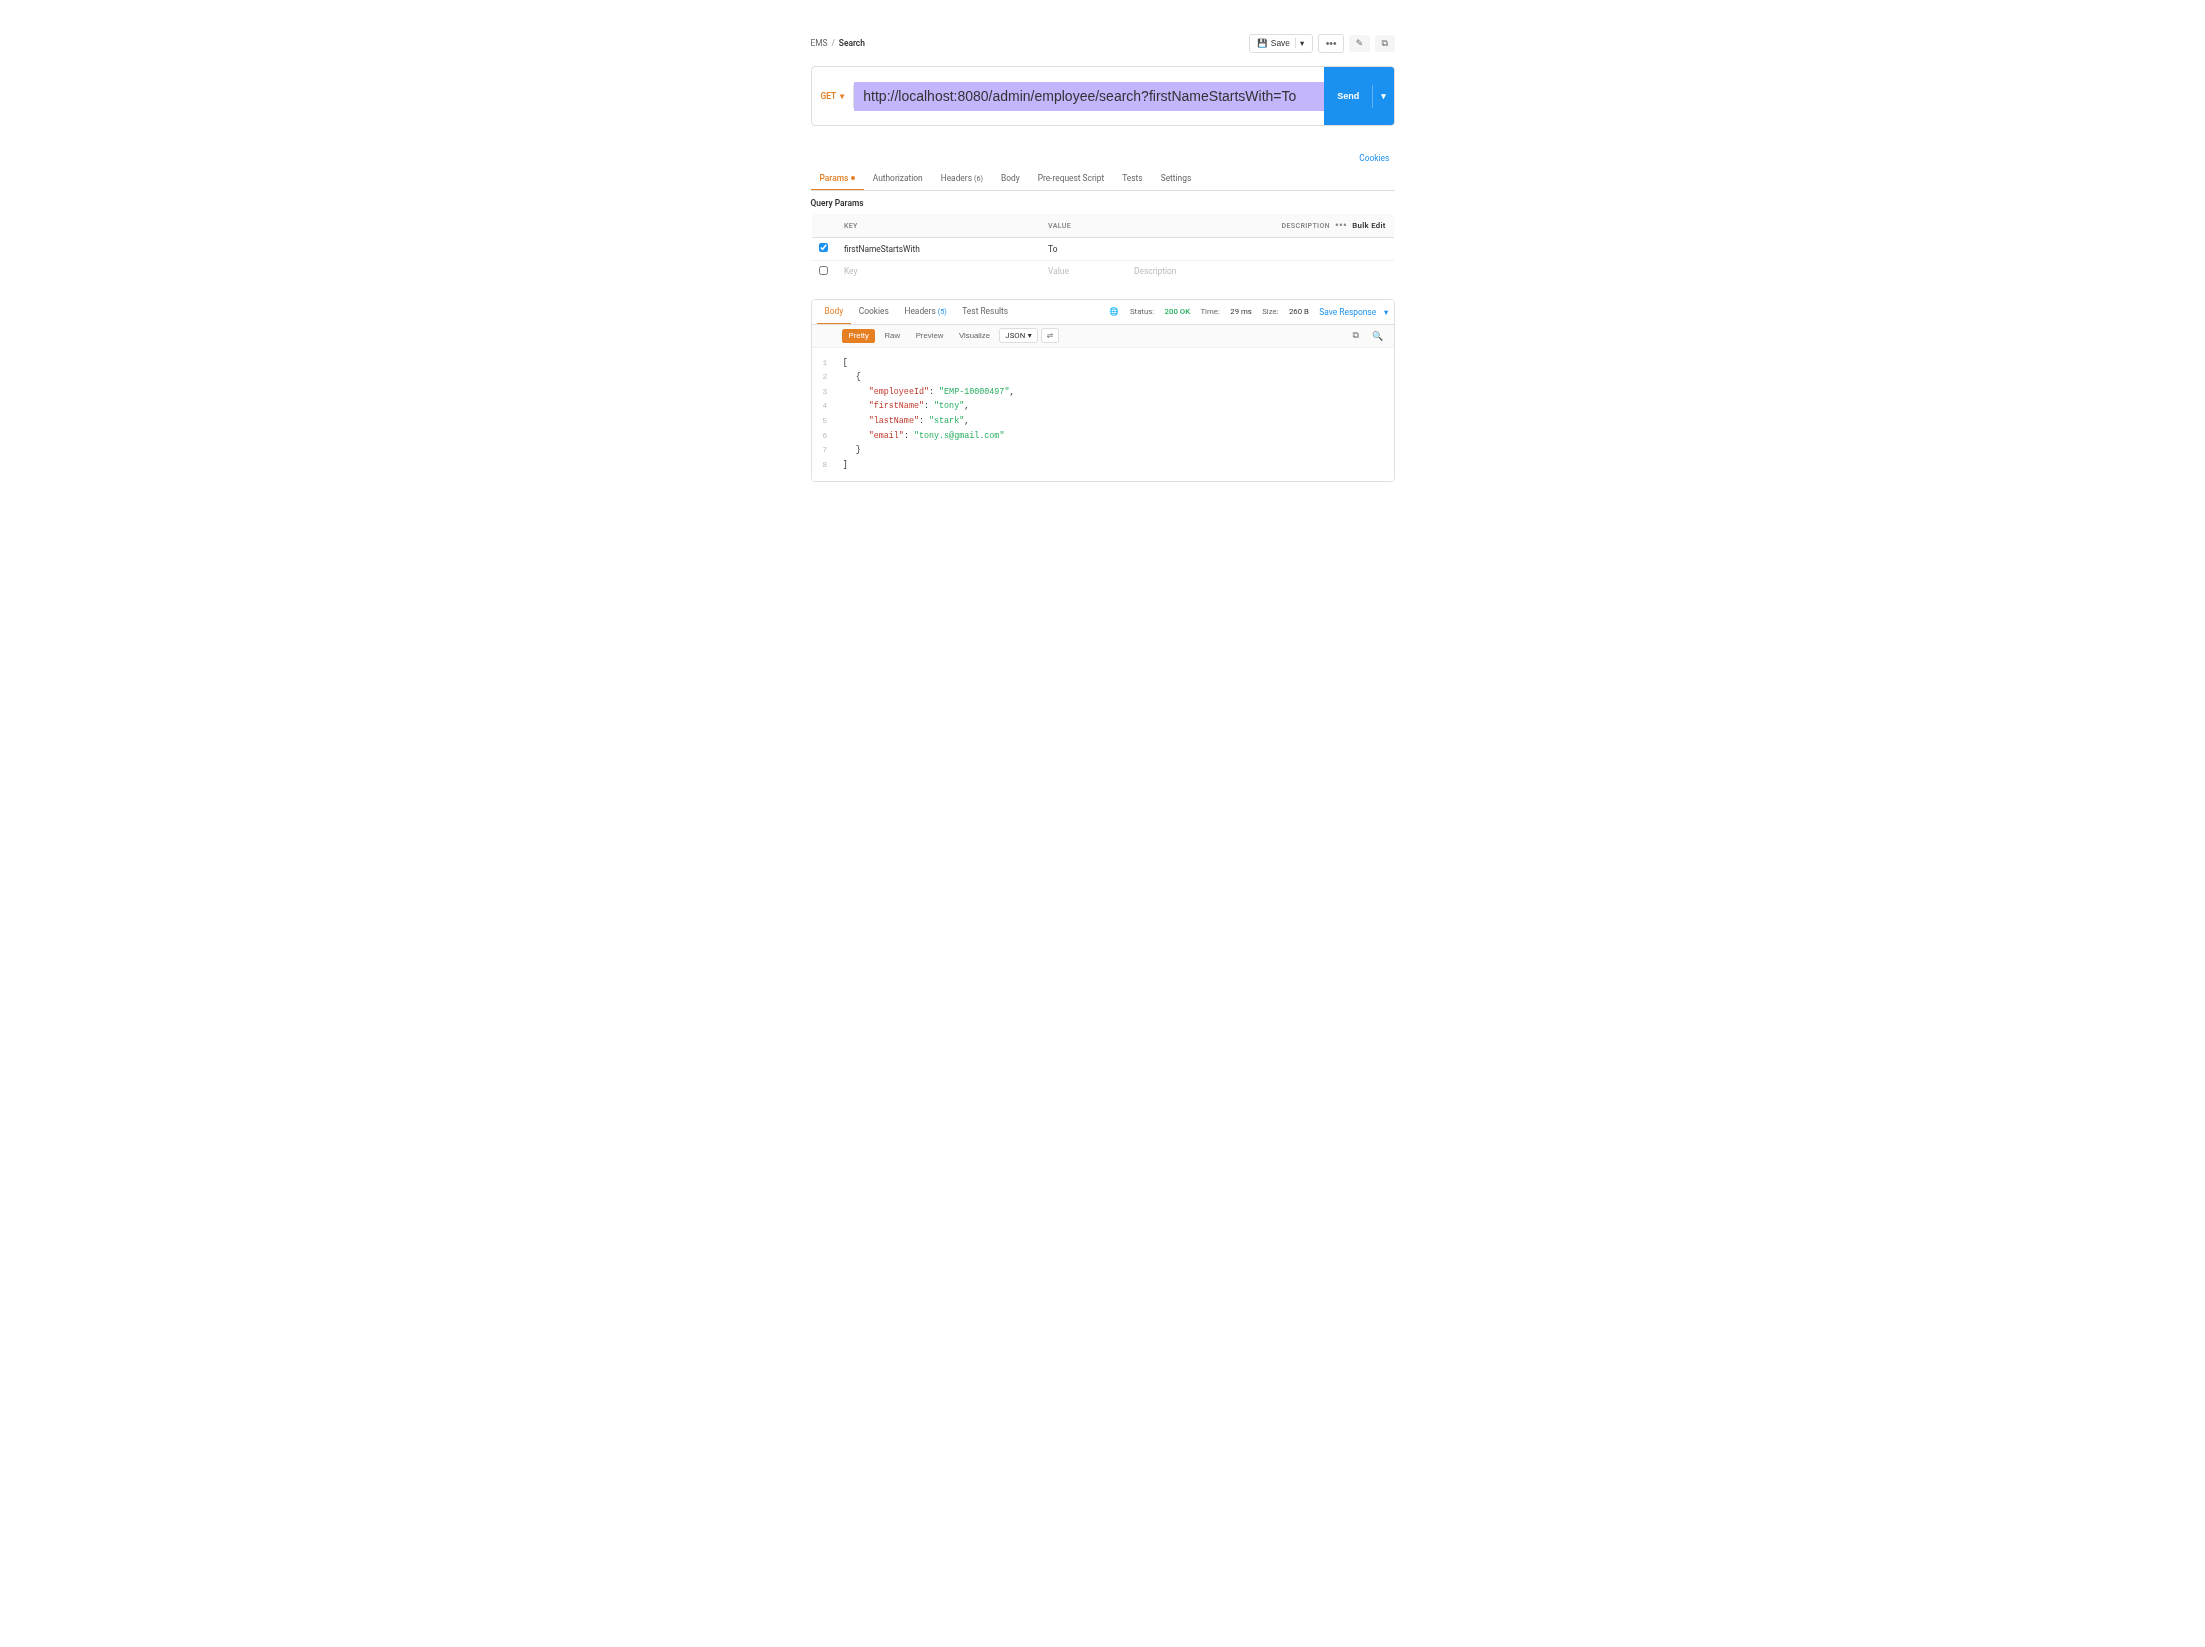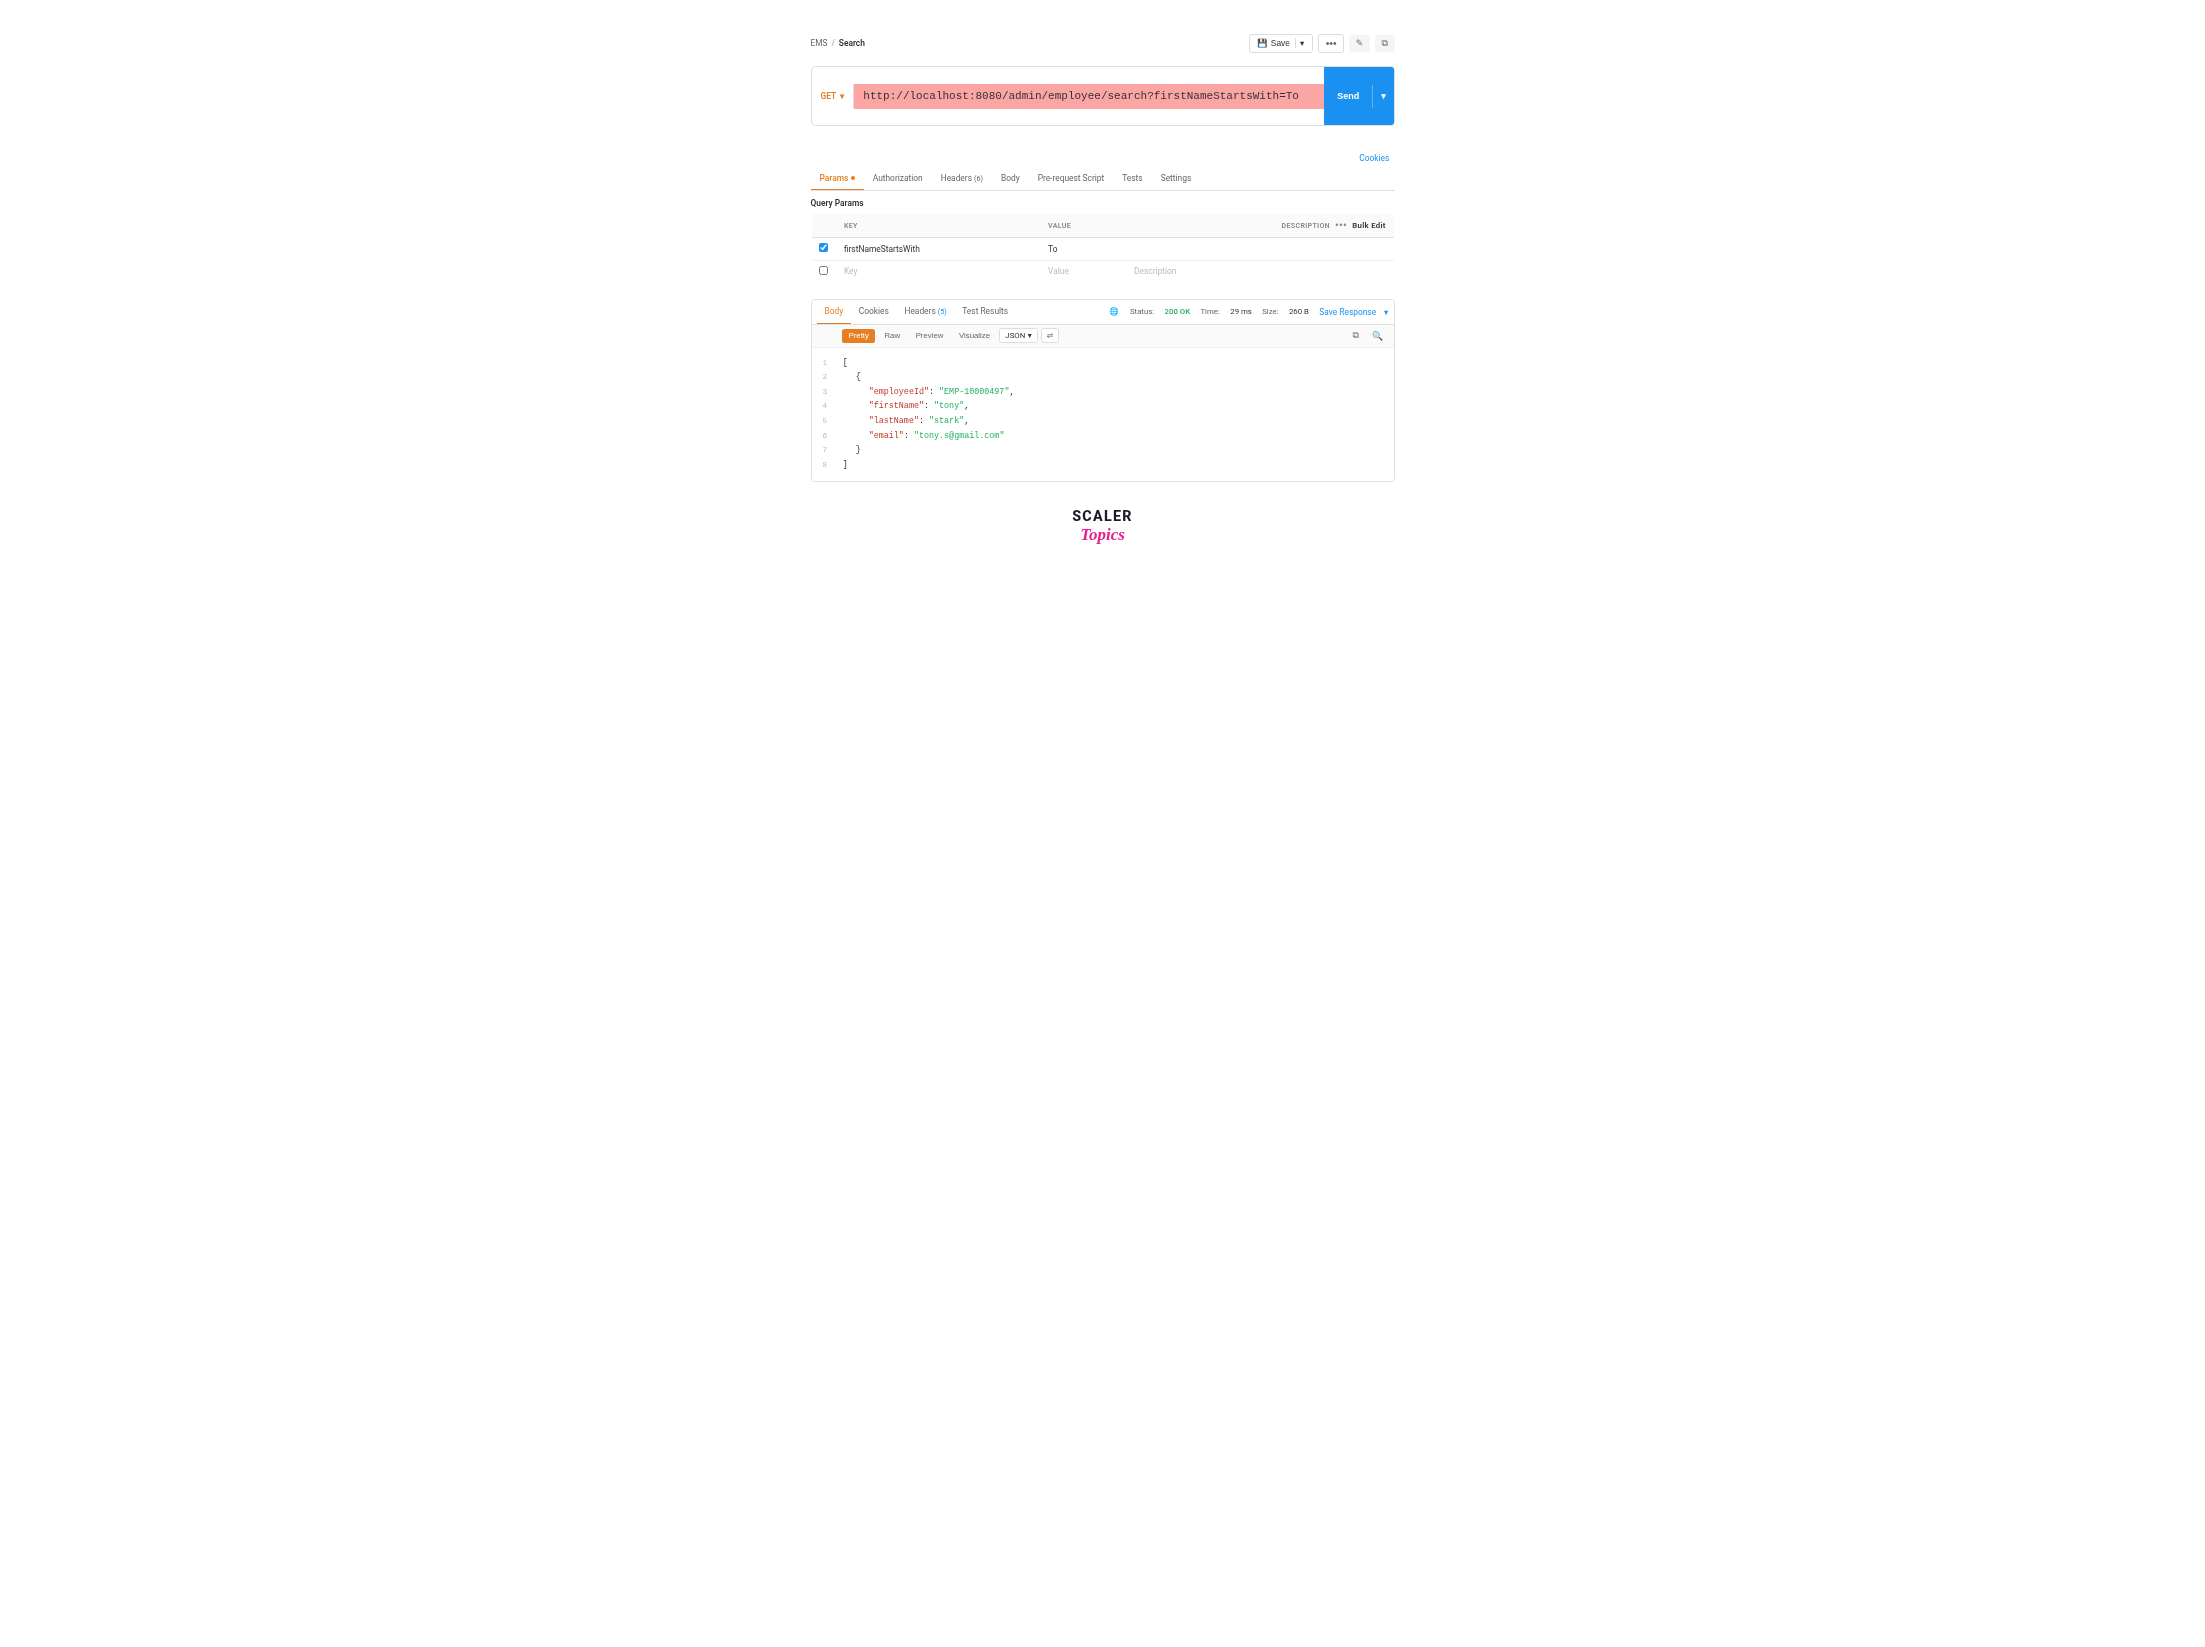--- a/index.html
+++ b/index.html
@@ -97,24 +97,23 @@
       font-size: 8.4px;
       font-weight: 600;
       color: #e67e22;
       white-space: nowrap;
     }
     .url-input {
       flex: 1;
       border: none;
       outline: none;
       padding: 6.5px 9px;
-      font-size: 11px;
+      font-size: 14px;
       color: #333;
-      background: #fca5a5;
-      font-family: Liberation Mono, monospace;
+      background: #c4b5fd;
     }
     .btn-send {
       display: flex;
       align-items: center;
       gap: 0;
       background: #1a91f0;
       color: #fff;
       border: none;
       cursor: pointer;
       font-size: 9px;
@@ -557,19 +556,15 @@
         <span class="line-num">7</span>
         <span class="line-content"><span class="json-indent"></span><span class="json-bracket">}</span></span>
       </div>
       <div class="json-line">
         <span class="line-num">8</span>
         <span class="line-content"><span class="json-bracket">]</span></span>
       </div>
     </div>
   </div>
 
-  <div class="logo-footer">
-    <div class="logo-scaler">SCALER</div>
-    <div class="logo-topics">Topics</div>
-  </div>
 
 </div>
 
 
 </body></html>

